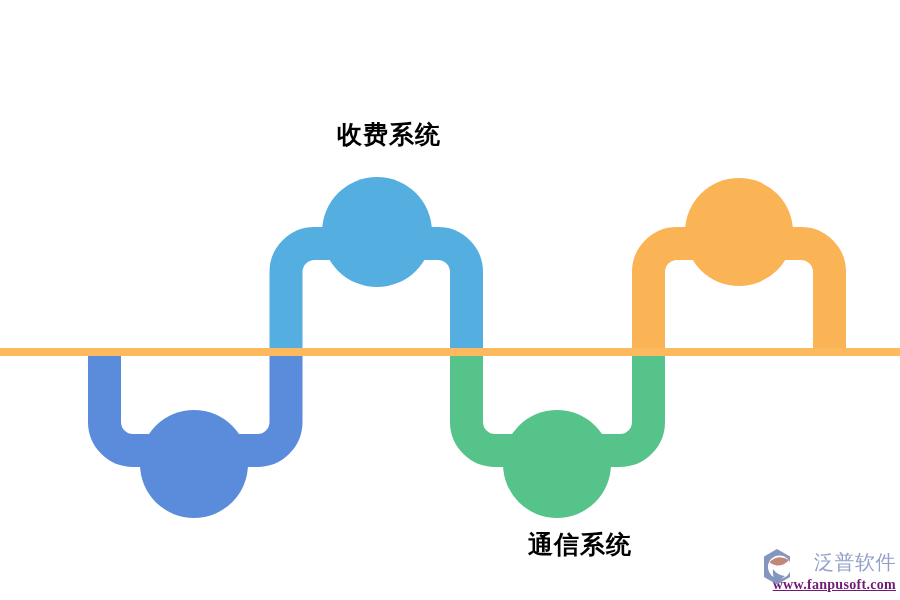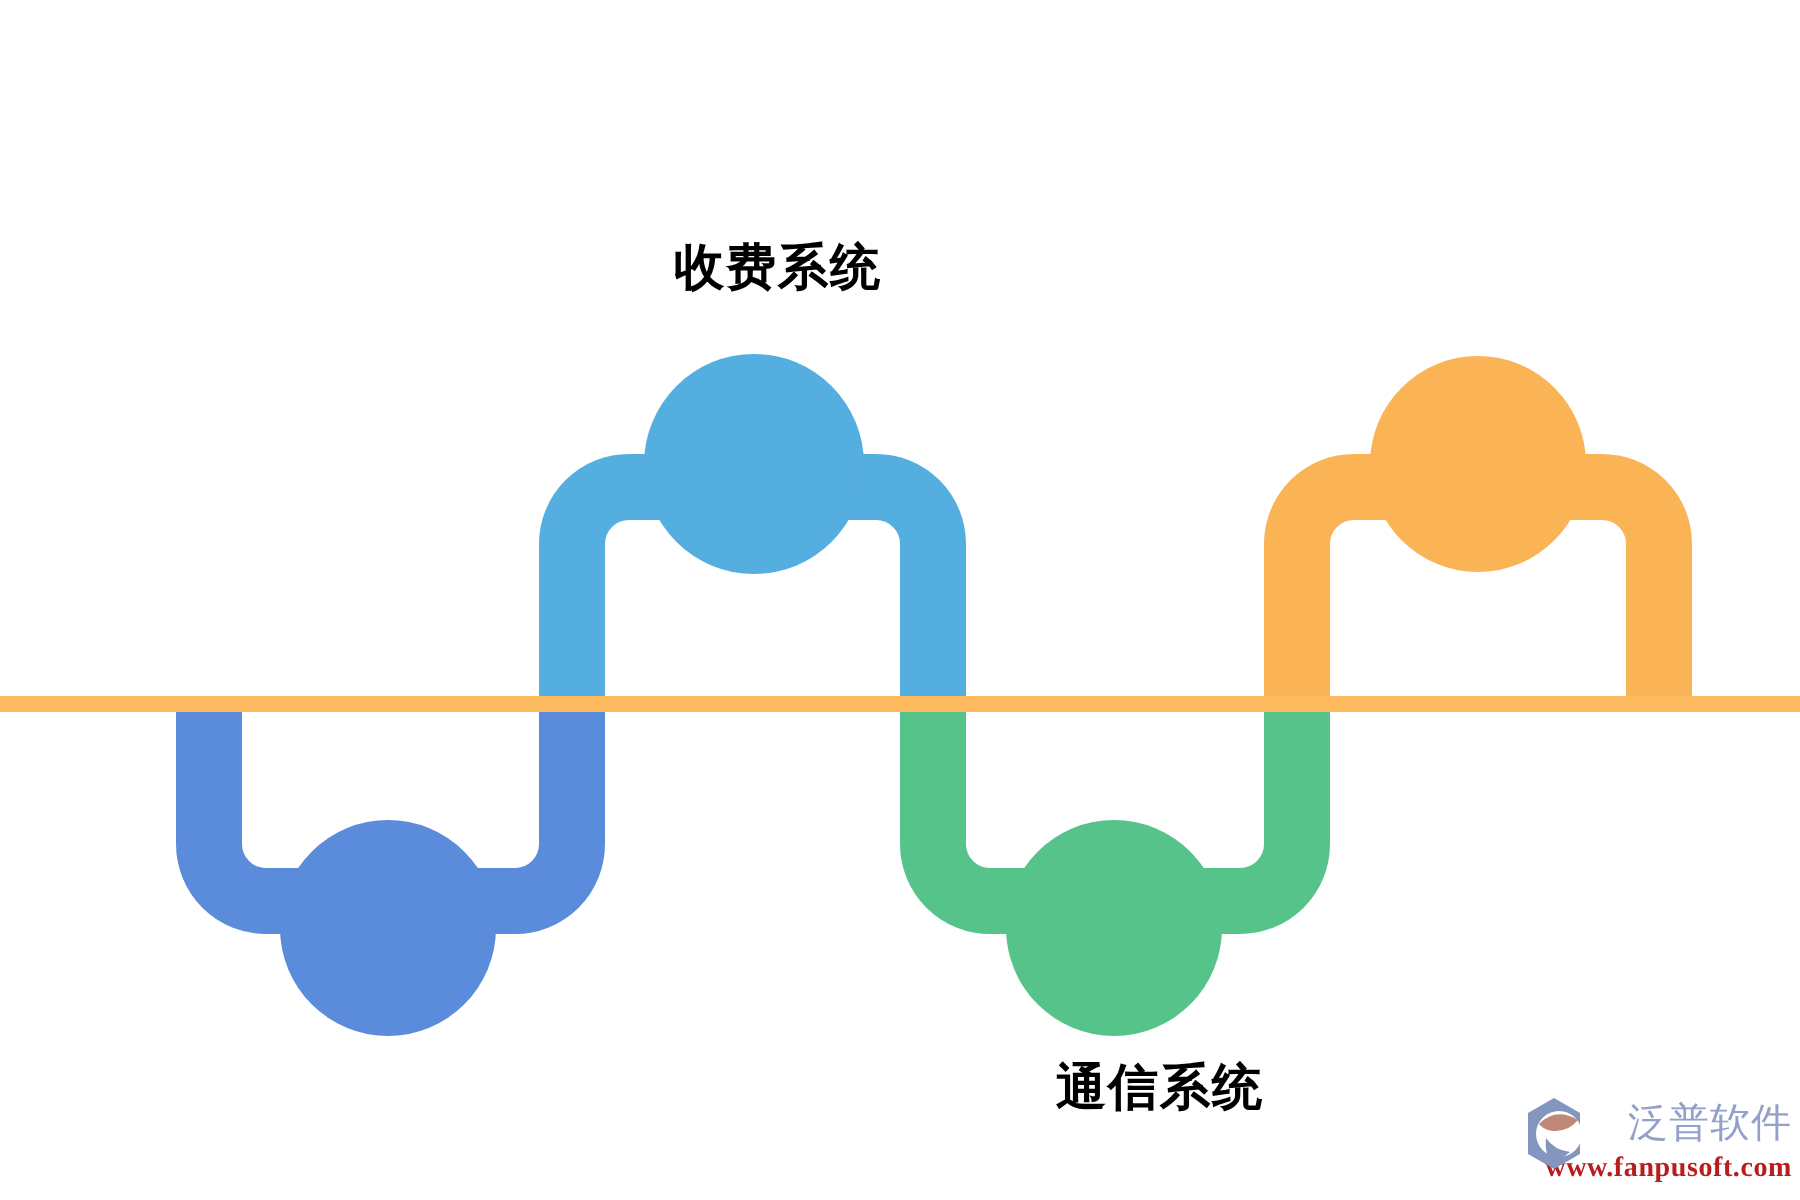--- a/index.html
+++ b/index.html
@@ -88,16 +88,16 @@
   <div class="logo">
     <div class="logo-top">
       <svg class="logo-icon" width="28" height="36" viewBox="0 0 28 36">
         <path d="M 14 0 L 27 7.5 L 27 28 L 14 35.5 L 1 28 L 1 7.5 Z" fill="#8495bf"></path>
         <circle cx="16.5" cy="18" r="11.5" fill="#ffffff"></circle>
         <path d="M 6.5 13 Q 15 4.5 26 11 Q 21 17 13.5 16.5 Q 9 16 6.5 13 Z" fill="#c08878"></path>
         <path d="M 10 20 Q 14 26 22 27 L 14 33 Q 9 29 10 20 Z" fill="#8495bf"></path>
       </svg>
       <span class="brand-name" style="color: rgb(147, 160, 200);">泛普软件</span>
     </div>
-    <div class="brand-url" style="color: #b91c1c;">www.fanpusoft.com</div>
+    <div class="brand-url" style="color: #701a75; text-decoration: underline;">www.fanpusoft.com</div>
   </div>
 
 </div>
 
 </body></html>

